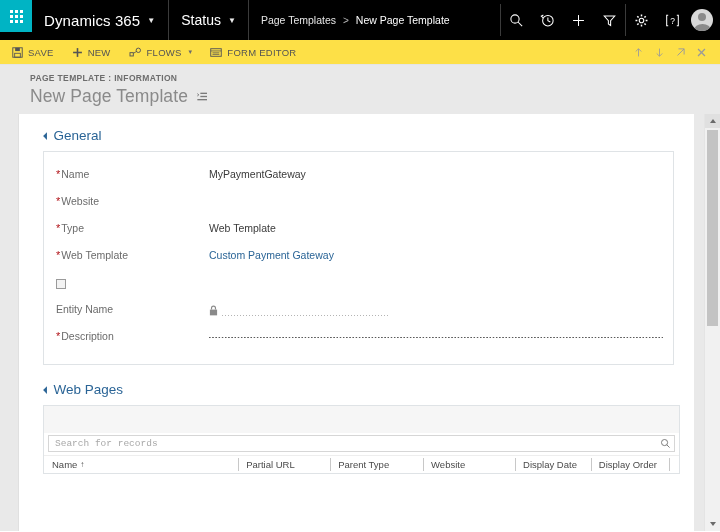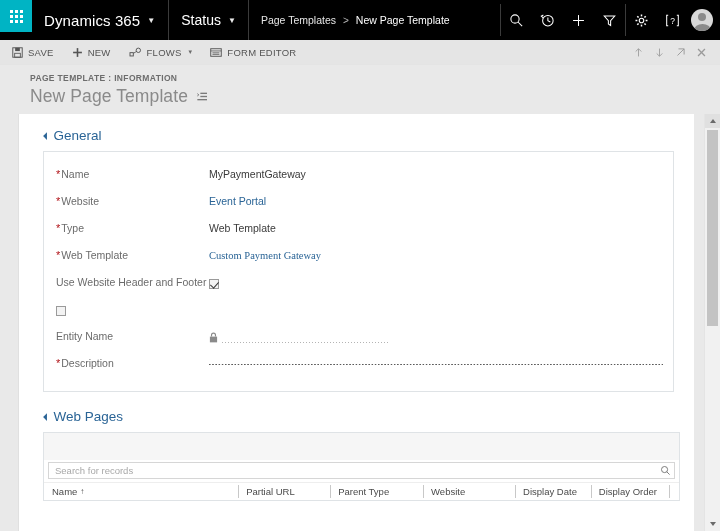--- a/index.html
+++ b/index.html
@@ -68,21 +68,21 @@
     content: ""; position: absolute; top: 3.5px; left: 7px;
     width: 8px; height: 8px; border-radius: 50%; background: #8a8a8a;
   }
   .avatar::after {
     content: ""; position: absolute; bottom: -5px; left: 2.5px;
     width: 17px; height: 12px; border-radius: 50% 50% 0 0; background: #8a8a8a;
   }
 
   
   .cmdbar {
-    height: 25px; background: #e5e5e5;
+    height: 25px; background: #fde047;
     border-bottom: 1px solid #e4e4e4;
     display: flex; align-items: center;
     padding-left: 12px;
   }
   .cmd {
     display: flex; align-items: center; gap: 5px;
     height: 25px; padding: 0 9px 0 0; margin-right: 9px;
     color: #545454; font-size: 9.5px;
     text-transform: uppercase; letter-spacing: .25px;
     white-space: nowrap;
@@ -147,21 +147,21 @@
     font-size: 10.5px; color: #6b6b6b;
     padding-top: 3px; position: relative;
     line-height: 13px;
   }
   .req { color: #b01116; font-size: 11px; margin-right: 1px; }
   .fval {
     flex: 1 1 auto; font-size: 10.5px; color: #3a3a3a;
     padding-top: 3px; line-height: 13px; min-width: 0;
   }
   .fval.link { color: #2a6496; }
-  .fval.link2 { color: #2a6496; font-family: Liberation Serif, serif; }
+  .fval.link2 { color: #2a6496; }
   .cbox {
     width: 10px; height: 10px; border: 1px solid #9a9a9a;
     background: #f3f3f3; display: inline-block; position: relative;
     margin-top: 3px;
   }
   .cbox.checked::after {
     content: ""; position: absolute; left: 1.5px; top: 0px;
     width: 4px; height: 7px; border: solid #3a3a3a;
     border-width: 0 1.5px 1.5px 0; transform: rotate(42deg);
   }
@@ -188,21 +188,21 @@
   .grid-searchrow {
     background: #ffffff; padding: 2px 4px 3px 4px;
   }
   .grid-search {
     display: flex; align-items: center;
     border: 1px solid #d6d6d6; background: #ffffff;
     height: 17px; padding: 0 3px 0 6px;
   }
   .grid-search input {
     flex: 1 1 auto; border: 0; outline: 0; font-size: 9.5px;
-    color: #3a3a3a; font-family: Liberation Sans, sans-serif;
+    color: #3a3a3a; font-family: Liberation Mono, monospace;
     background: transparent; height: 15px;
   }
   .grid-search input::placeholder { color: #a8a8a8; }
   .gs-icon { color: #6b6b6b; display: flex; align-items: center; }
   .grid-head {
     display: flex; align-items: center; background: #ffffff;
     height: 18px; font-size: 9.5px; color: #4a4a4a;
     border-top: 1px solid #eeeeee;
   }
   .gh {
@@ -444,39 +444,32 @@
 
       <div class="fieldbox">
 
         <div class="frow">
           <div class="flabel"><span class="req">*</span><span>Name</span></div>
           <div class="fval">MyPaymentGateway</div>
         </div>
 
         <div class="frow">
           <div class="flabel"><span class="req">*</span><span>Website</span></div>
-          <div class="fval link">Event Portal</div>
         </div>
 
         <div class="frow">
           <div class="flabel"><span class="req">*</span><span>Type</span></div>
           <div class="fval">Web Template</div>
         </div>
 
         <div class="frow">
           <div class="flabel"><span class="req">*</span><span>Web Template</span></div>
           <div class="fval link2">Custom Payment Gateway</div>
         </div>
 
-        <div class="frow">
-          <div class="flabel"><span>Use Website Header and Footer</span></div>
-          <div class="fval">
-            <span class="cbox checked"></span>
-          </div>
-        </div>
 
         <div class="frow">
           <div class="fval">
             <span class="cbox"></span>
           </div>
         </div>
 
         <div class="frow">
           <div class="flabel"><span>Entity Name</span></div>
           <div class="fval">

